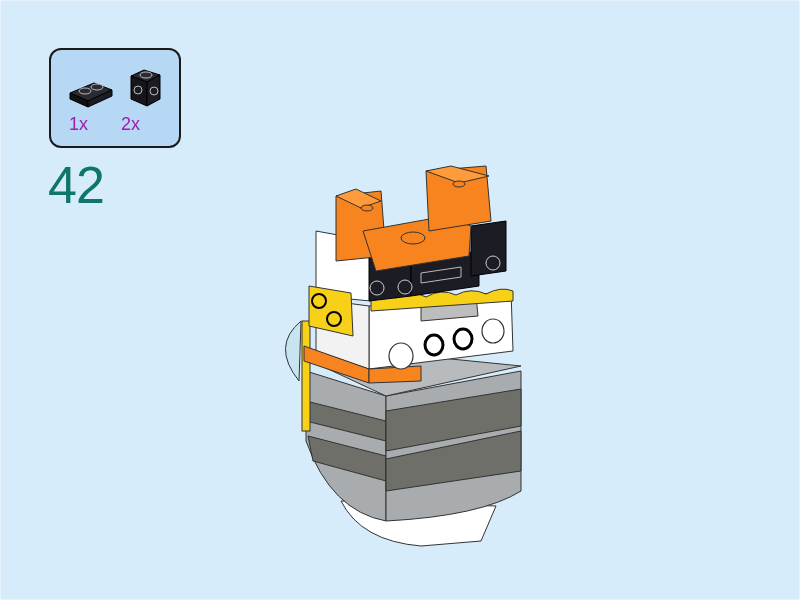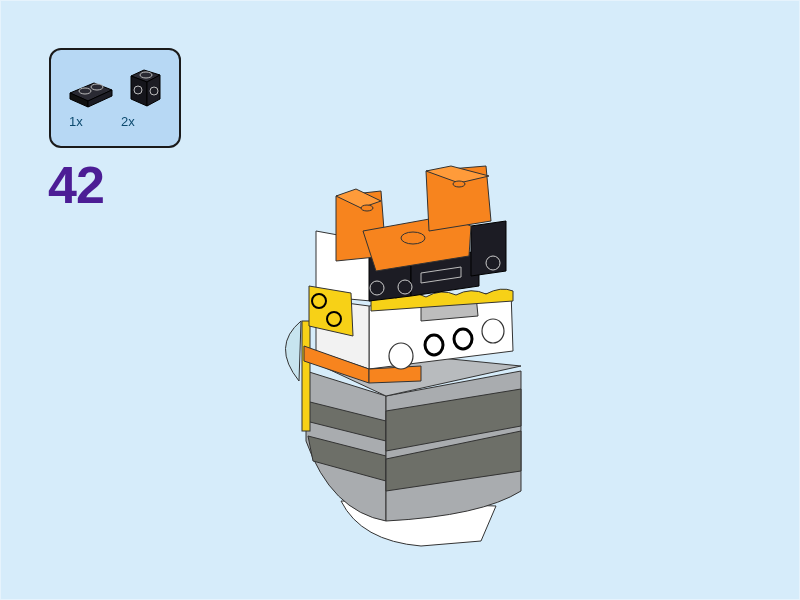--- a/index.html
+++ b/index.html
@@ -1,21 +1,21 @@
 <!DOCTYPE html>
 <html><head>
 <meta charset="utf-8">
 <style>
   html, body { margin: 0; padding: 0; }
   body { width: 800px; height: 600px; overflow: hidden; background: #d6ecfa; font-family: "Liberation Sans", sans-serif; }
   .page { position: relative; width: 798px; height: 598px; border: 1px solid #e6f3fc; background: #d6ecfa; }
   .parts-callout { position: absolute; left: 48px; top: 47px; width: 132px; height: 100px; background: #b7d8f4; border: 2px solid #1a1a1a; border-radius: 12px; box-sizing: border-box; }
   .part { position: absolute; }
-  .part-qty { position: absolute; font-size: 13px; color: #0c4a6e; }
-  .step-number { position: absolute; left: 47px; top: 158px; font-size: 52px; font-weight: bold; color: #4c1d95; line-height: 1; letter-spacing: -1px; }
+  .part-qty { position: absolute; font-size: 18px; color: #a21caf; }
+  .step-number { position: absolute; left: 47px; top: 158px; font-size: 52px; font-weight: normal; color: #0f766e; line-height: 1; letter-spacing: -1px; }
   .model { position: absolute; left: 0; top: 0; }
 </style>
 </head>
 <body>
 
 <div class="page">
 
   <div class="parts-callout">
     <svg class="part" style="left:17px;top:29px" width="46" height="30" viewBox="0 0 46 30">
       <polygon points="2,14 26,4 44,11 20,22" fill="#2a2a33" stroke="#000" stroke-width="1"></polygon>

